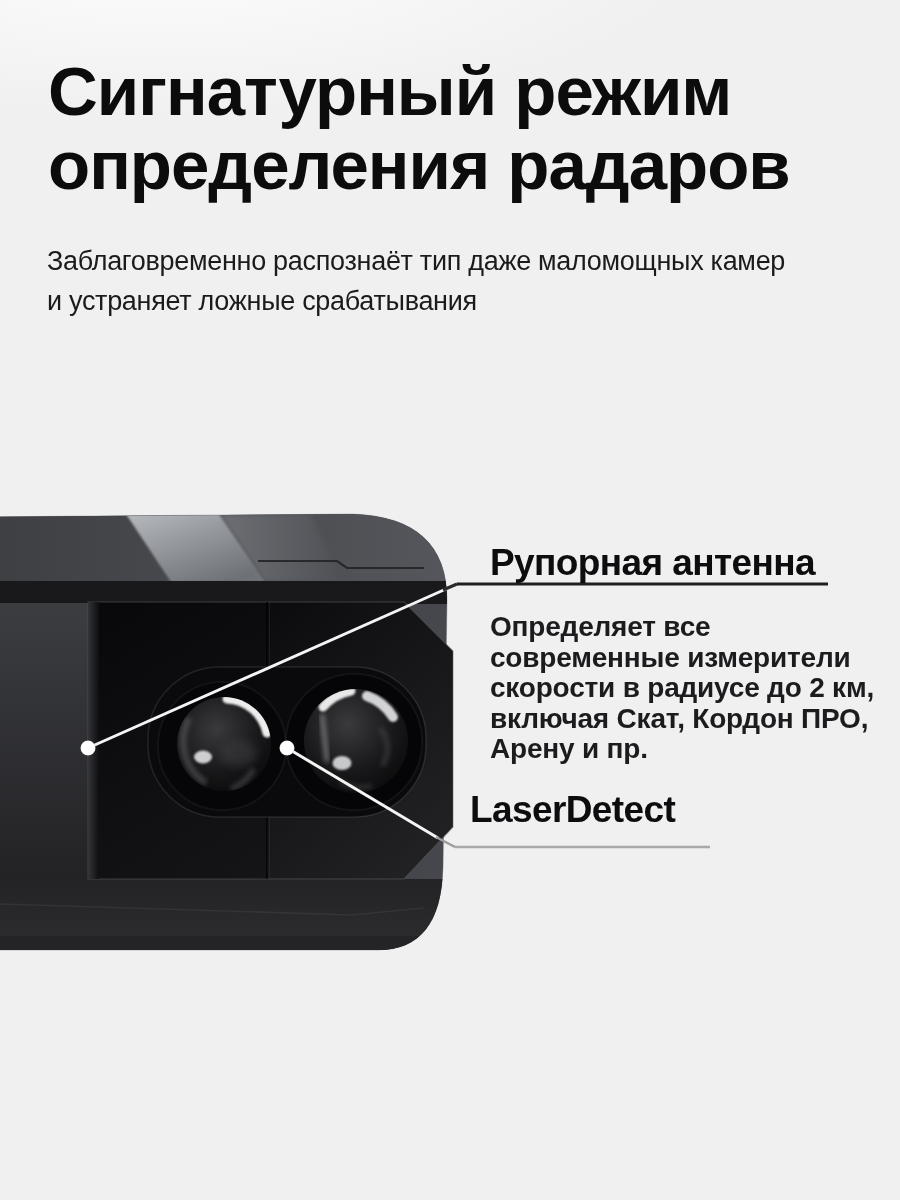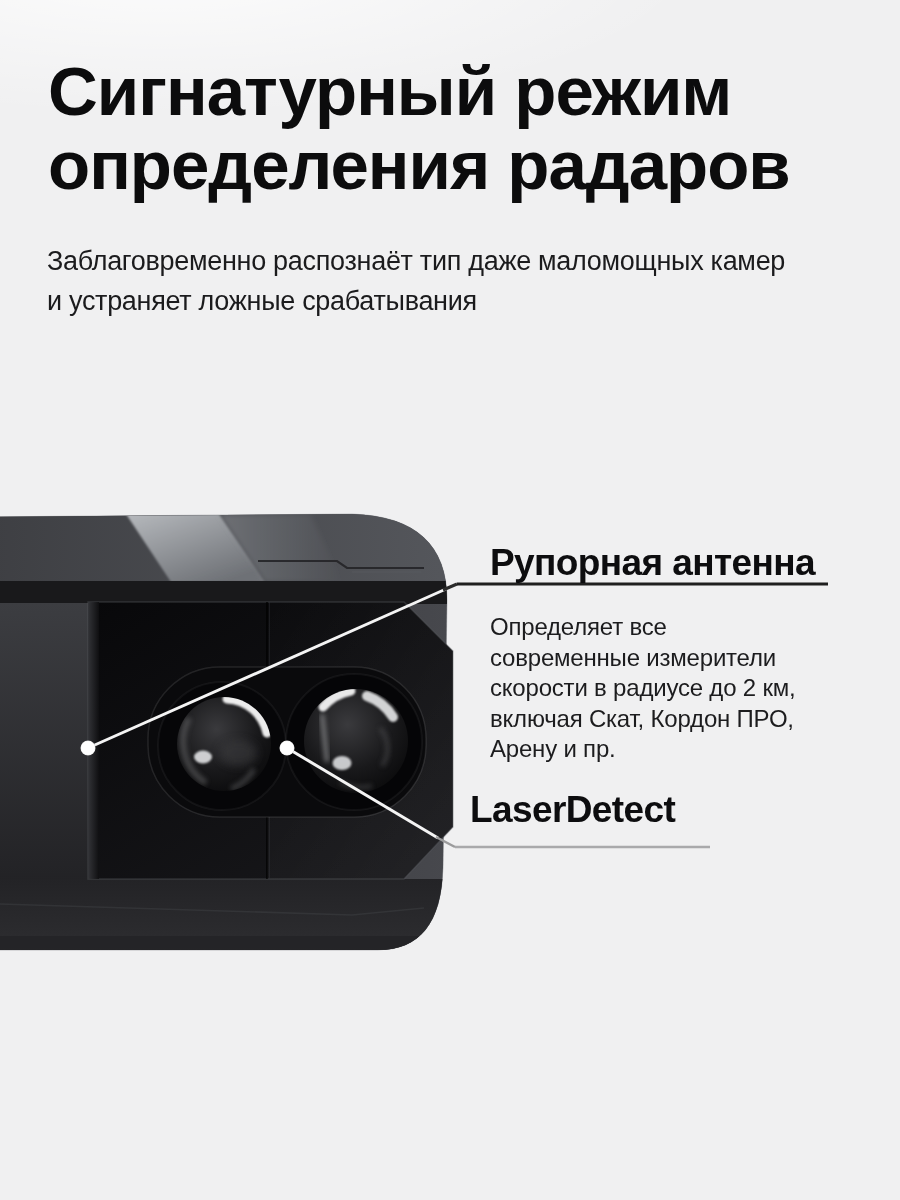--- a/index.html
+++ b/index.html
@@ -24,21 +24,21 @@
     font-size:27px;line-height:40px;font-weight:400;
     letter-spacing:-0.3px;color:#1b1b1d;white-space:pre-line;
   }
   .scene{position:absolute;left:0;top:0;width:900px;height:1200px;}
   .callout{position:absolute;}
   .co-title{
     font-size:37px;line-height:40px;font-weight:700;
     letter-spacing:-0.6px;color:#0d0d0f;white-space:nowrap;
   }
   .co-body{
-    font-size:24px;line-height:30.5px;font-weight:400;
+    font-size:28px;line-height:30.5px;font-weight:700;
     letter-spacing:-0.2px;color:#1c1c1e;white-space:pre-line;
   }
   #callout-1{left:490px;top:527px;width:390px;margin-top:16px;}
   #callout-1 .co-body{margin-top:29px;}
   #callout-2{left:470px;top:790px;width:390px;}
   #callout-2 .co-body{margin-top:29px;}
 </style>
 </head>
 <body>
 

